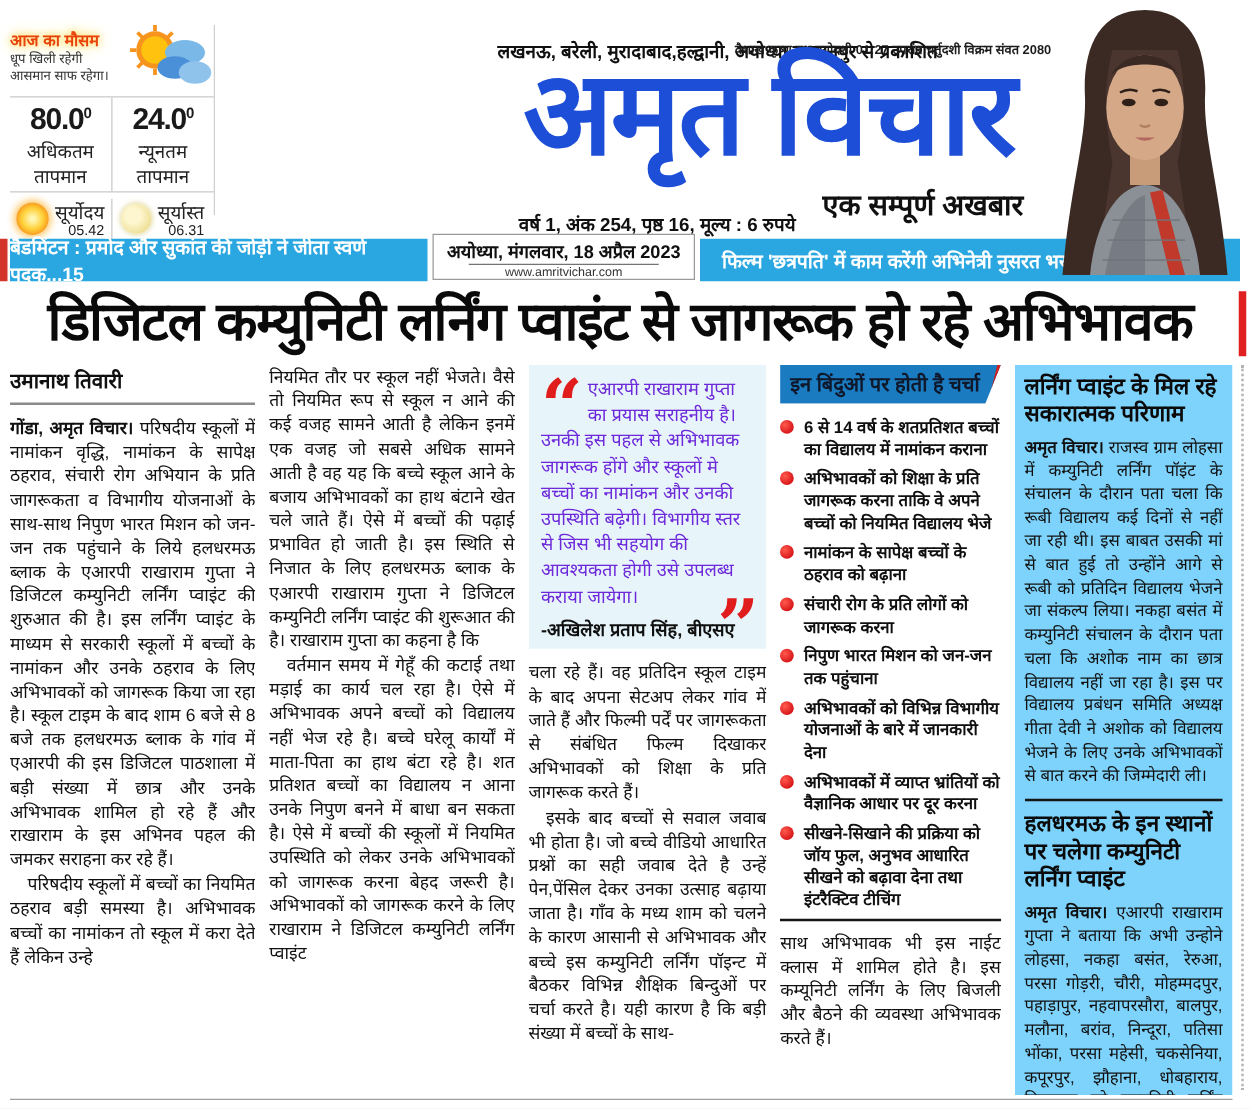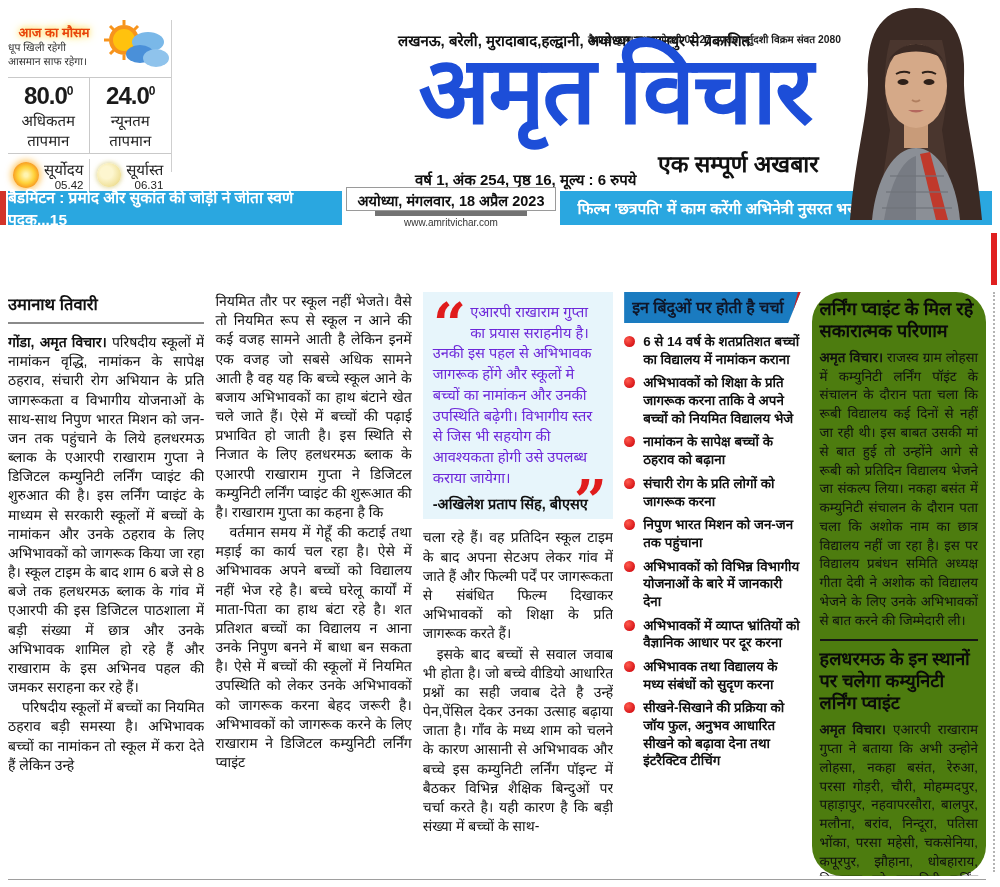--- a/index.html
+++ b/index.html
@@ -6,21 +6,21 @@
   body { background:#e8e8e8; font-family:"Liberation Sans","DejaVu Sans",sans-serif; }
   .page { position:relative; width:1000px; height:887px; background:#fff; margin:0 auto;
           overflow:hidden; color:#101010; }
 
   
   .weather { position:absolute; left:8px; top:20px; width:164px; height:152px;
              border-right:1px solid #cfcfcf; font-size:11px; }
   .wx-top { display:flex; border-bottom:1px solid #c9c9c9; padding-bottom:4px; height:58px; }
   .wx-left { width:92px; padding-top:3px; }
   .wx-title { color:#e8430b; font-weight:800; font-size:13px;
-              text-shadow:0 0 5px #ffe27a, 0 0 10px #ffd94d;text-align:center; }
+              text-shadow:0 0 5px #ffe27a, 0 0 10px #ffd94d; }
   .wx-line { font-size:10.5px; color:#333; line-height:1.3; }
   .wx-art { position:relative; width:70px; height:56px; }
   .wx-temps { display:flex; border-bottom:1px solid #c9c9c9; }
   .wx-temp-cell { width:50%; text-align:center; padding:4px 0 3px; }
   .wx-temp-cell:first-child { border-right:1px solid #c9c9c9; }
   .wx-num { font-size:24px; font-weight:700; color:#1a1a1a; letter-spacing:-1px; }
   .wx-num sup { font-size:12px; }
   .wx-lab { font-size:15px; color:#222; }
   .wx-sunrow { display:flex; padding-top:5px; }
   .wx-sun-cell { width:50%; display:flex; align-items:center; gap:5px; justify-content:center; }
@@ -45,24 +45,24 @@
 
   
   .photo { position:absolute; left:832px; top:0; width:168px; height:220px; z-index:5; }
 
   
   .red-sliver-left { position:absolute; left:0; top:191px; width:6px; height:34px; background:#d2342a; }
   .teaser { position:absolute; top:191px; height:34px; background:#2aa7e0; color:#fff;
             font-weight:700; font-size:15.5px; display:flex; align-items:center; justify-content:center; }
   .teaser-left { left:8px; width:334px; }
   .teaser-right { left:560px; width:432px; padding-right:74px; z-index:1; }
-  .dateline-box { position:absolute; left:346px; top:187px; width:210px; height:24px; background:#fff;
+  .dateline-box { position:absolute; left:346px; top:187px; width:210px; height:37px; background:#fff;
                   border:1px solid #9a9a9a; text-align:center; z-index:2; }
   .dateline { font-weight:800; font-size:14.5px; padding-top:2px; }
-  .website { font-size:10px; color:#333; border-top:5px solid #737373; margin:1px 28px 0; padding-top:1px; }
+  .website { font-size:10px; color:#333; border-top:1px solid #737373; margin:1px 28px 0; padding-top:1px; }
 
   
   .headline { position:absolute; left:6px; top:226px; width:980px; text-align:center;
               font-size:43px; font-weight:800; letter-spacing:-1px; color:#0a0a0a; }
   .red-sliver-right { position:absolute; left:991px; top:233px; width:6px; height:52px; background:#e02020; }
   .dotted-edge { position:absolute; left:993px; top:292px; height:580px; border-left:2px dotted #b4b4b4; }
 
   
   .columns { position:absolute; left:8px; top:292px; width:978px; height:584px;
              display:flex; gap:11px; }
@@ -92,21 +92,21 @@
                  background:#d02020; transform:skewX(-14deg); }
   .disc-list { list-style:none; }
   .disc-list li { position:relative; padding-left:19px; margin-bottom:6px;
                   font-size:13.4px; line-height:1.32; font-weight:600; text-align:left; }
   .dot { position:absolute; left:0; top:3px; width:11px; height:11px; border-radius:50%;
          background:radial-gradient(circle at 35% 35%, #ff5a4d, #d61317 75%); }
   .tail { border-top:2.5px solid #151515; padding-top:8px; margin-top:6px;
           font-size:14px; line-height:1.37; text-align:justify; }
 
   
-  .sidebar-inner { background:#4d7c0f; padding:7px 8px 10px; height:100%;border-radius:30px; }
+  .sidebar-inner { background:#7dd3fc; padding:7px 8px 10px; height:100%; }
   .sb-title { font-weight:800; font-size:18px; line-height:1.22; margin-bottom:6px; color:#0a0a0a; }
   .sb-text { font-size:13.4px; line-height:1.4; text-align:justify; }
   .sb-divider { border-top:2.5px solid #151515; margin:9px 0 8px; }
 
   .bottom-rule { position:absolute; left:8px; width:978px; bottom:7px; border-top:1.5px solid #9e9e9e; }
 </style>
 </head>
 <body>
 
 <div class="page">
@@ -195,20 +195,21 @@
   </div>
 
   <div class="red-sliver-left"></div>
   <div class="teaser teaser-left">बैडमिंटन : प्रमोद और सुकांत की जोड़ी ने जीता स्वर्ण पदक...15</div>
   <div class="dateline-box">
     <div class="dateline">अयोध्या, मंगलवार, 18 अप्रैल 2023</div>
     <div class="website">www.amritvichar.com</div>
   </div>
   <div class="teaser teaser-right">फिल्म 'छत्रपति' में काम करेंगी अभिनेत्री नुसरत भरुचा...16</div>
 
+  <div class="headline">डिजिटल कम्युनिटी लर्निंग प्वाइंट से जागरूक हो रहे अभिभावक</div>
   <div class="red-sliver-right"></div>
   <div class="dotted-edge"></div>
 
   <div class="columns">
 
     <div class="col col1">
       <div class="byline">उमानाथ तिवारी</div>
       <p class="body-p"><span class="lead">गोंडा, अमृत विचार। </span><span>परिषदीय स्कूलों में नामांकन वृद्धि, नामांकन के सापेक्ष ठहराव, संचारी रोग अभियान के प्रति जागरूकता व विभागीय योजनाओं के साथ-साथ निपुण भारत मिशन को जन-जन तक पहुंचाने के लिये हलधरमऊ ब्लाक के एआरपी राखाराम गुप्ता ने डिजिटल कम्युनिटी लर्निंग प्वाइंट की शुरुआत की है। इस लर्निंग प्वाइंट के माध्यम से सरकारी स्कूलों में बच्चों के नामांकन और उनके ठहराव के लिए अभिभावकों को जागरूक किया जा रहा है। स्कूल टाइम के बाद शाम 6 बजे से 8 बजे तक हलधरमऊ ब्लाक के गांव में एआरपी की इस डिजिटल पाठशाला में बड़ी संख्या में छात्र और उनके अभिभावक शामिल हो रहे हैं और राखाराम के इस अभिनव पहल की जमकर सराहना कर रहे हैं।</span></p>
       <p class="body-p">परिषदीय स्कूलों में बच्चों का नियमित ठहराव बड़ी समस्या है। अभिभावक बच्चों का नामांकन तो स्कूल में करा देते हैं लेकिन उन्हे</p>
     </div>
@@ -254,28 +255,26 @@
           </li>
 
           <li>
             <span class="dot"></span><span>अभिभावकों को विभिन्न विभागीय योजनाओं के बारे में जानकारी देना</span>
           </li>
 
           <li>
             <span class="dot"></span><span>अभिभावकों में व्याप्त भ्रांतियों को वैज्ञानिक आधार पर दूर करना</span>
           </li>
 
-          <li>
-            <span class="dot"></span><span>अभिभावक तथा विद्यालय के मध्य संबंधों को सुदृण करना</span>
-          </li>
 
           <li>
             <span class="dot"></span><span>सीखने-सिखाने की प्रक्रिया को जॉय फुल, अनुभव आधारित सीखने को बढ़ावा देना तथा इंटरैक्टिव टीचिंग</span>
           </li>
         </ul>
+      <p class="tail">साथ अभिभावक भी इस नाईट क्लास में शामिल होते है। इस कम्यूनिटी लर्निंग के लिए बिजली और बैठने की व्यवस्था अभिभावक करते हैं।</p>
     </div>
 
     <div class="col col5">
       <div class="sidebar-inner">
         <div>
           <div class="sb-title">लर्निंग प्वाइंट के मिल रहे सकारात्मक परिणाम</div>
           <p class="sb-text"><span class="lead">अमृत विचार। </span><span>राजस्व ग्राम लोहसा में कम्युनिटी लर्निंग पॉइंट के संचालन के दौरान पता चला कि रूबी विद्यालय कई दिनों से नहीं जा रही थी। इस बाबत उसकी मां से बात हुई तो उन्होंने आगे से रूबी को प्रतिदिन विद्यालय भेजने जा संकल्प लिया। नकहा बसंत में कम्युनिटी संचालन के दौरान पता चला कि अशोक नाम का छात्र विद्यालय नहीं जा रहा है। इस पर विद्यालय प्रबंधन समिति अध्यक्ष गीता देवी ने अशोक को विद्यालय भेजने के लिए उनके अभिभावकों से बात करने की जिम्मेदारी ली।</span></p>
         </div>
         <div class="sb-divider"></div>
         <div>

